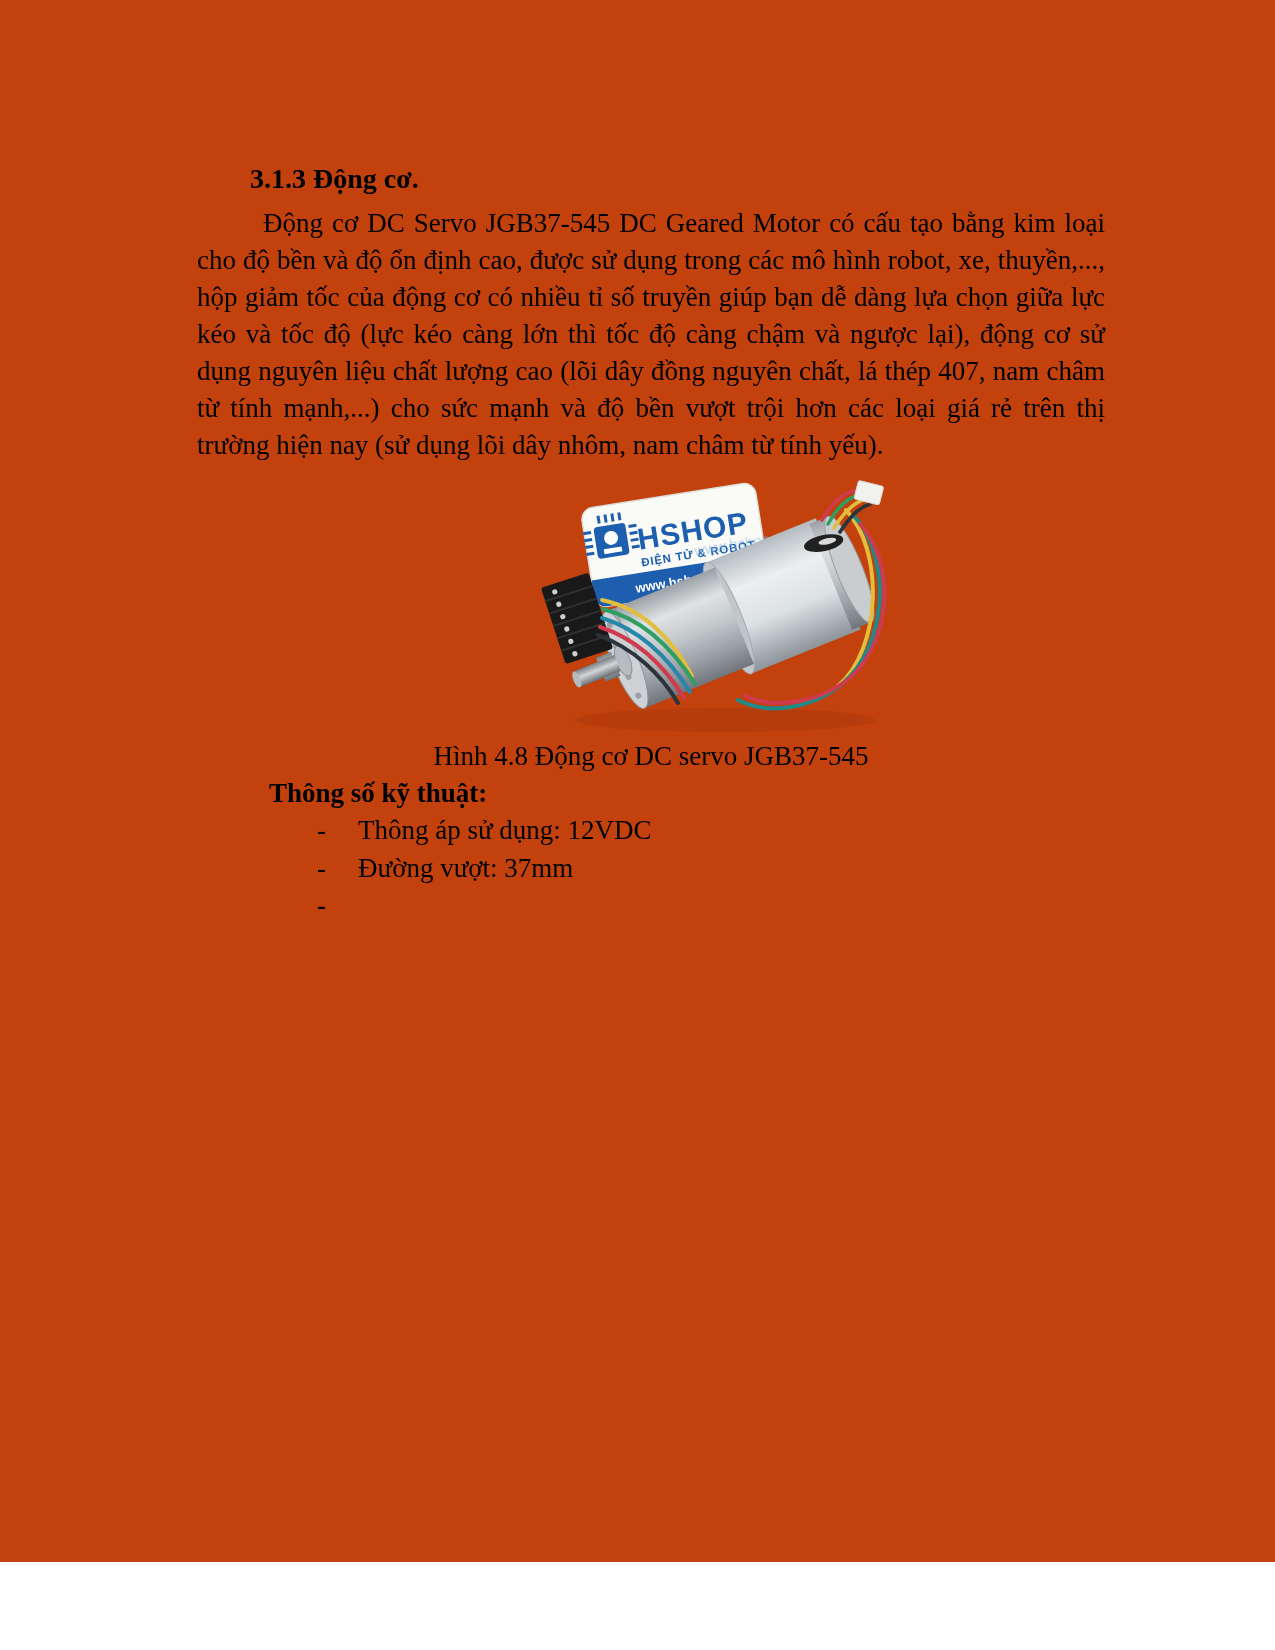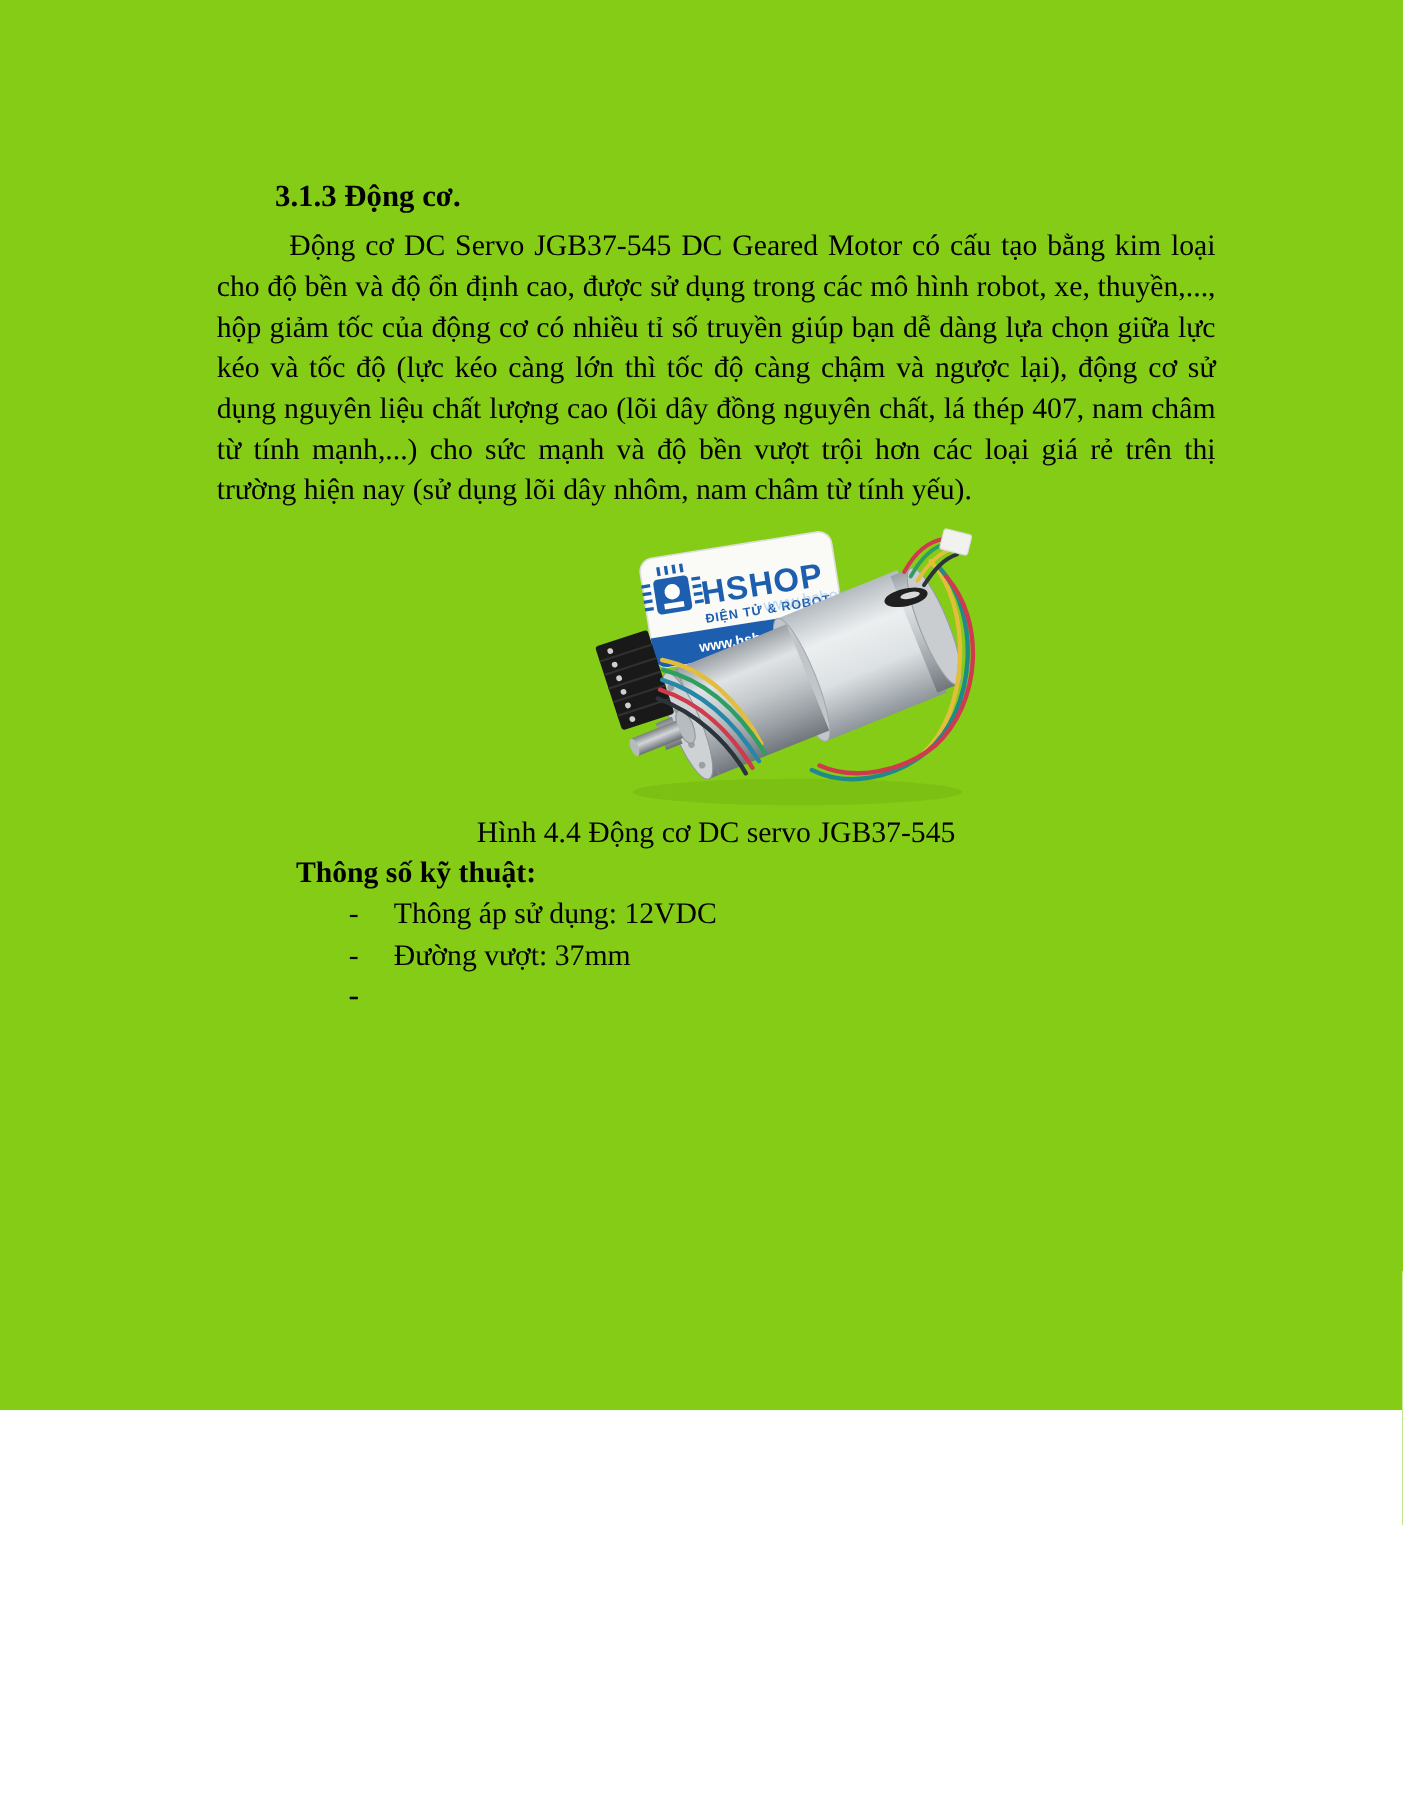--- a/index.html
+++ b/index.html
@@ -1,19 +1,19 @@
 <!DOCTYPE html>
 <html><head>
 <meta charset="utf-8">
 <style>
   html,body{margin:0;padding:0;background:#ffffff;}
   .page{
     position:relative;
-    width:1275px;height:1282px;
-    background:#84cc16;
+    width:1275px;height:1562px;
+    background:#c2410c;
     font-family:"Liberation Serif","DejaVu Serif",serif;
     color:#000;
     overflow:hidden;
   }
   .content{
     position:absolute;left:197px;top:160px;width:908px;
     font-size:27px;line-height:37px;
   }
   .section-heading{
     font-weight:bold;font-size:28px;margin:0 0 0 53px;line-height:37px;
@@ -173,21 +173,21 @@
           <path stroke="#2f9e62" d="M 288,54 C 298,36 310,26 322,24"></path>
           <path stroke="#e3bd3c" d="M 294,58 C 304,42 314,32 326,29"></path>
           <path stroke="#2b343b" d="M 300,62 C 310,47 318,38 330,34"></path>
         </g>
         <g transform="translate(328,22) rotate(14)">
           <rect x="-12" y="-9" width="26" height="19" rx="2.5" fill="#f1f1ed" stroke="#d9d9d4" stroke-width="1"></rect>
         </g>
       </svg>
     </div>
 
-    <p class="figure-caption">Hình 4.4 Động cơ DC servo JGB37-545</p>
+    <p class="figure-caption">Hình 4.8 Động cơ DC servo JGB37-545</p>
 
     <p class="specs-heading">Thông số kỹ thuật:</p>
 
     <div>
         <div class="spec-item">
         <span class="dash">-</span>
         <span>Thông áp sử dụng: 12VDC</span>
       </div>
         <div class="spec-item">
         <span class="dash">-</span>

